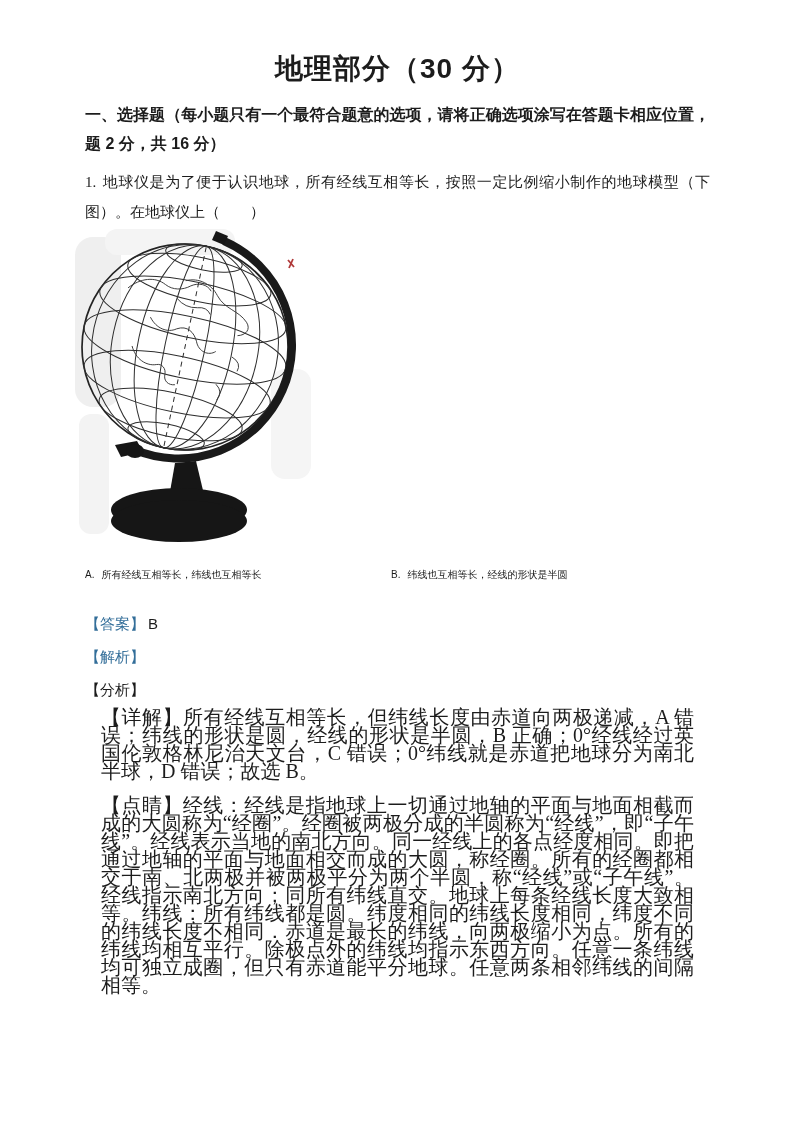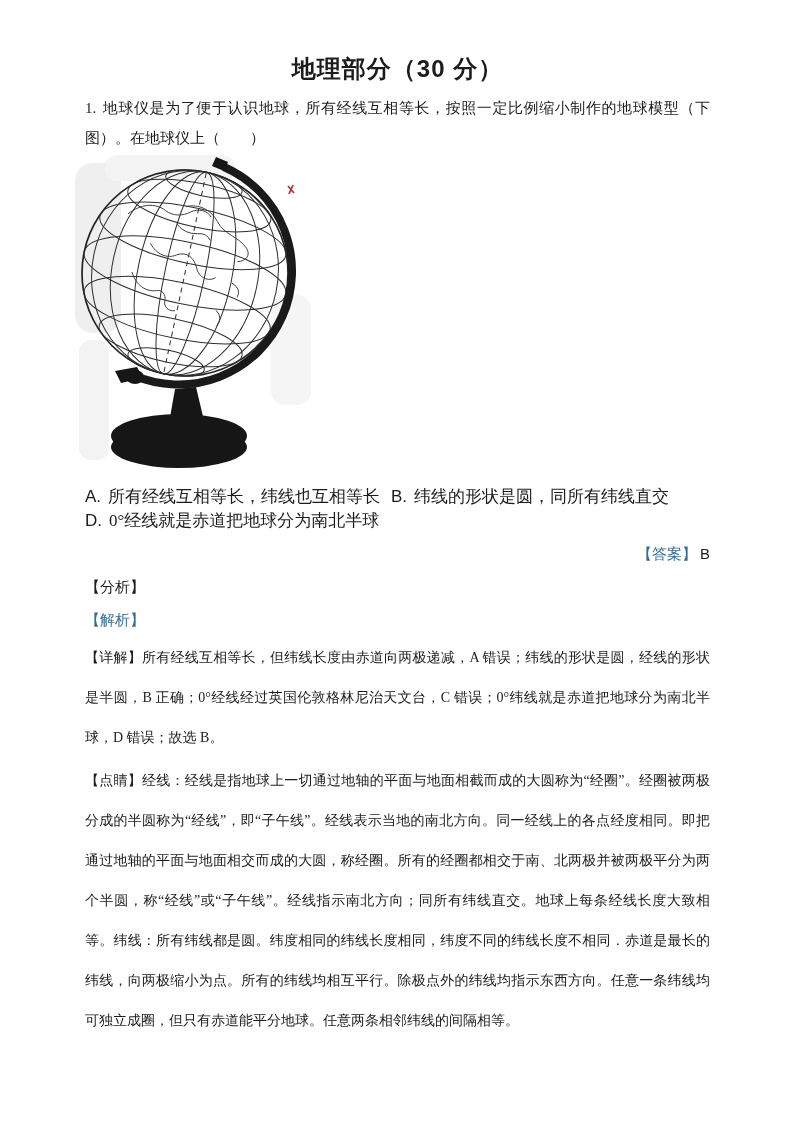--- a/index.html
+++ b/index.html
@@ -11,21 +11,21 @@
     color: var(--ink);
     font-family: "Liberation Serif", "DejaVu Serif", serif;
     overflow: hidden;
   }
   .content { padding: 0 83px 0 85px; }
 
   .title {
     margin: 54px 0 0 0;
     text-align: center;
     font-family: "Liberation Sans", "DejaVu Sans", sans-serif;
-    font-size: 24px; font-weight: 700; line-height: 30px;
+    font-size: 28px; font-weight: 700; line-height: 30px;
     letter-spacing: 1px;
   }
   .section-heading {
     margin: 16px 0 0 0;
     font-family: "Liberation Sans", "DejaVu Sans", sans-serif;
     font-size: 16px; font-weight: 700; line-height: 29px;
     text-align: justify;
   }
   .question-stem {
     margin: 9px 0 0 0;
@@ -37,56 +37,57 @@
   .figure {
     width: 250px; height: 322px;
     margin: 2px 0 0 -10px;
     position: relative;
   }
 
   .options {
     margin: 8px 0 0 0;
     display: grid;
     grid-template-columns: 306px 1fr;
-    font-size: 17px; line-height: 24px;
+    font-size: 10px; line-height: 31px;
   }
   .option .opt-label {
     font-family: "Liberation Sans", "DejaVu Sans", sans-serif;
     margin-right: 7px;
   }
 
   .meta-line {
     margin: 0; font-size: 15px; line-height: 33px;
   }
-  .answer-line { margin-top: 4px; text-align: right; }
+  .answer-line { margin-top: 17px; }
   .accent { color: var(--accent); }
   .answer-value {
     font-family: "Liberation Sans", "DejaVu Sans", sans-serif;
     margin-left: 3px;
   }
 
   .para {
-    margin: 0; font-size: 14px; line-height: 40px;
+    margin: 16px; font-size: 20px; line-height: 18px;
     text-align: justify;
   }
   .para.detail { margin-top: 1px; }
   .para.keypoint { margin-top: 3px; }
 
   svg .wire { fill: none; stroke: #2e2e2e; stroke-width: 1; }
   svg .wire-bold { fill: none; stroke: #232323; stroke-width: 1.7; }
   svg .land { fill: none; stroke: #3a3a3a; stroke-width: 0.9; }
   svg .dark { fill: #161616; }
 </style>
 </head>
 <body>
 
 <div class="content">
 
   <h1 class="title">地理部分（30 分）</h1>
 
+  <h2 class="section-heading">一、选择题（每小题只有一个最符合题意的选项，请将正确选项涂写在答题卡相应位置，题 2 分，共 16 分）</h2>
 
   <p class="question-stem"><span class="q-num">1.</span><span>地球仪是为了便于认识地球，所有经线互相等长，按照一定比例缩小制作的地球模型（下图）。在地球仪上（　　）</span></p>
 
   <div class="figure">
     <svg width="250" height="322" viewBox="0 0 250 322" xmlns="http://www.w3.org/2000/svg">
 
       <rect x="0" y="8" width="46" height="170" rx="18" fill="#efefef"></rect>
       <rect x="4" y="185" width="30" height="120" rx="12" fill="#f3f3f3"></rect>
       <rect x="30" y="0" width="130" height="26" rx="12" fill="#f4f4f4"></rect>
       <rect x="196" y="140" width="40" height="110" rx="14" fill="#f5f5f5"></rect>
@@ -130,27 +131,26 @@
 
       <ellipse class="dark" cx="104" cy="281" rx="68" ry="22"></ellipse>
       <ellipse class="dark" cx="104" cy="292" rx="68" ry="21"></ellipse>
 
       <path d="M213,31 l6,7 m-1,-8 l-4,9" stroke="#b03a3a" stroke-width="1.8" fill="none"></path>
     </svg>
   </div>
 
   <div class="options">
     <div class="option"><span class="opt-label">A.</span><span>所有经线互相等长，纬线也互相等长</span></div>
-    <div class="option"><span class="opt-label">B.</span><span>纬线的形状是圆，同所有纬线直交</span></div>
-    <div class="option"><span class="opt-label">D.</span><span>0°经线就是赤道把地球分为南北半球</span></div>
+    <div class="option"><span class="opt-label">B.</span><span>纬线也互相等长，经线的形状是半圆</span></div>
   </div>
 
   <p class="meta-line answer-line"><span class="accent">【答案】</span><span class="answer-value">B</span></p>
 
+  <p class="meta-line accent">【解析】</p>
+
   <p class="meta-line">【分析】</p>
-
-  <p class="meta-line accent">【解析】</p>
 
   <p class="para detail"><span>【详解】</span><span>所有经线互相等长，但纬线长度由赤道向两极递减，A 错误；纬线的形状是圆，经线的形状是半圆，B 正确；0°经线经过英国伦敦格林尼治天文台，C 错误；0°纬线就是赤道把地球分为南北半球，D 错误；故选 B。</span></p>
 
   <p class="para keypoint"><span>【点睛】</span><span>经线：经线是指地球上一切通过地轴的平面与地面相截而成的大圆称为“经圈”。经圈被两极分成的半圆称为“经线”，即“子午线”。经线表示当地的南北方向。同一经线上的各点经度相同。即把通过地轴的平面与地面相交而成的大圆，称经圈。所有的经圈都相交于南、北两极并被两极平分为两个半圆，称“经线”或“子午线”。经线指示南北方向；同所有纬线直交。地球上每条经线长度大致相等。纬线：所有纬线都是圆。纬度相同的纬线长度相同，纬度不同的纬线长度不相同．赤道是最长的纬线，向两极缩小为点。所有的纬线均相互平行。除极点外的纬线均指示东西方向。任意一条纬线均可独立成圈，但只有赤道能平分地球。任意两条相邻纬线的间隔相等。</span></p>
 
 </div>
 
 </body></html>

